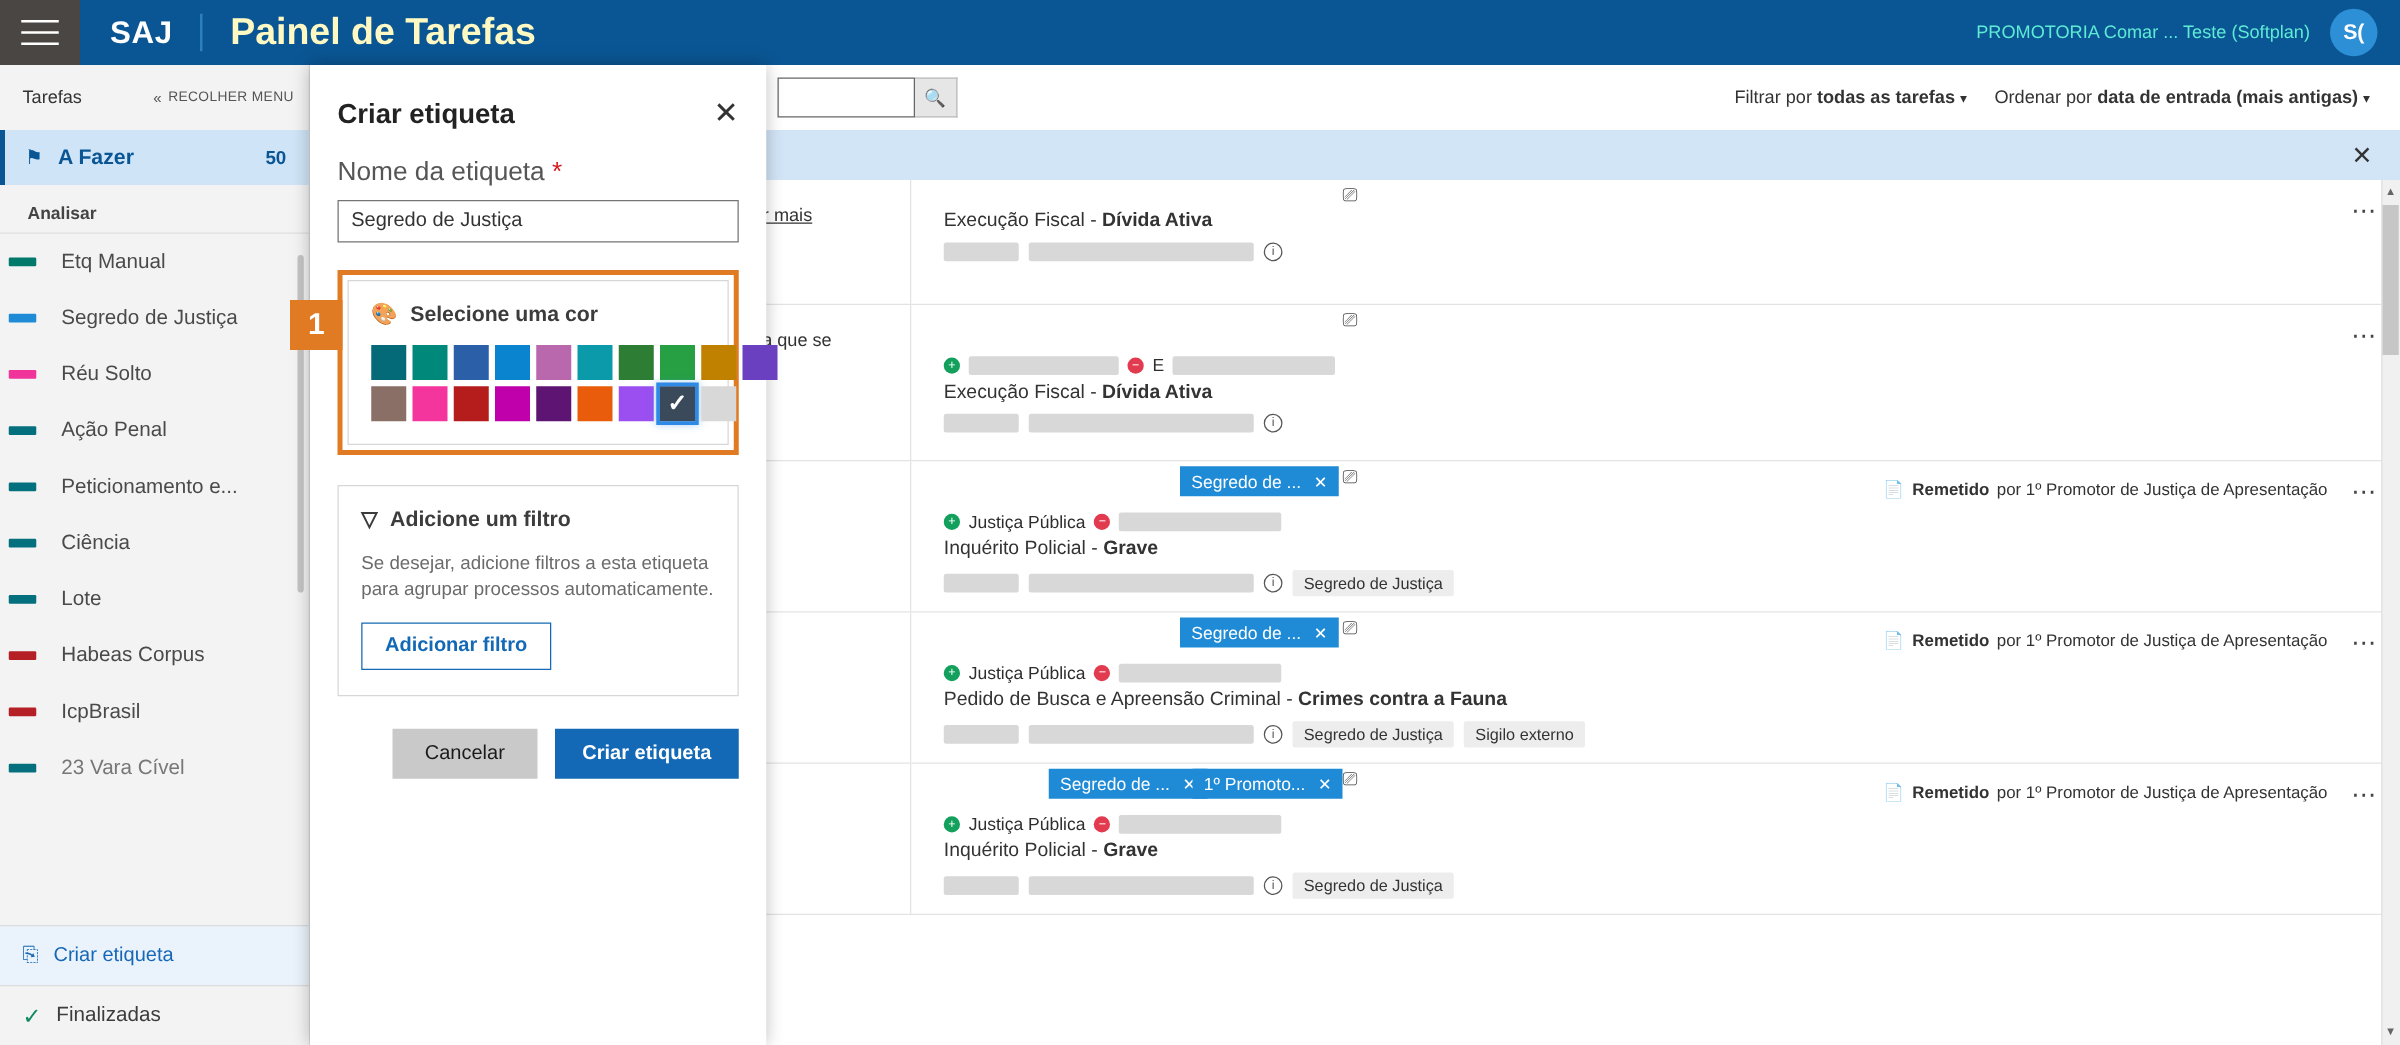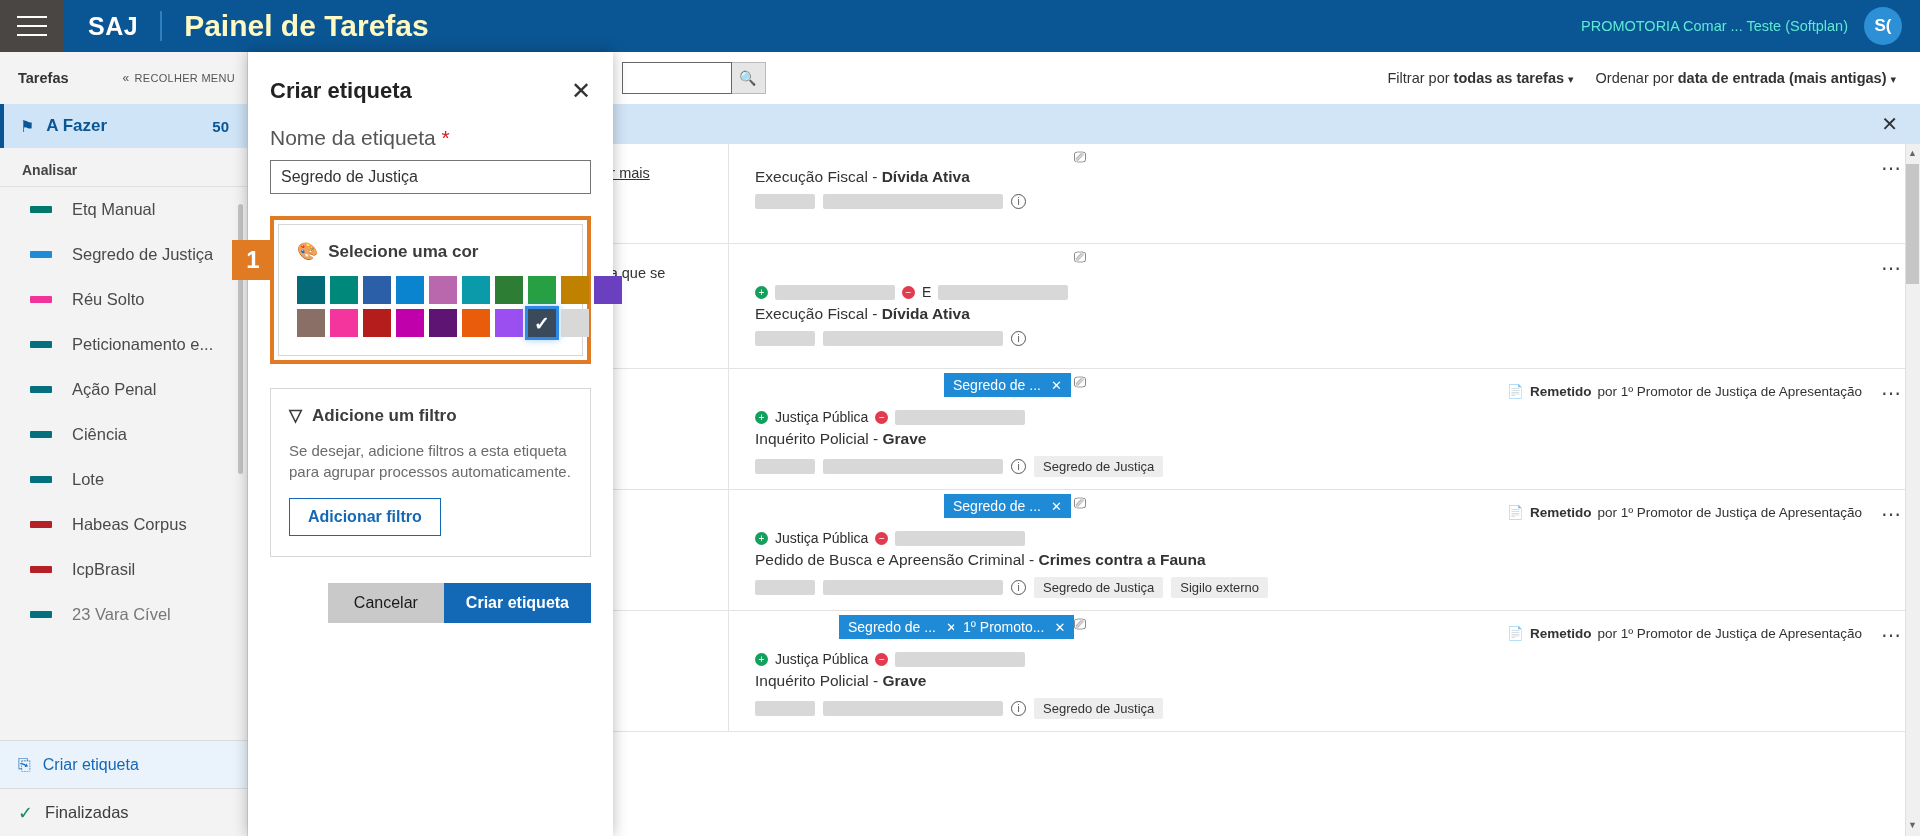--- a/index.html
+++ b/index.html
@@ -21,30 +21,30 @@
   .vdiv { width:2px; height:30px; background:#2d7fc0; }
   .apptitle { color:#fef9c3; font-weight:bold; font-size:30px; padding-left:22px; }
   .topright { margin-left:auto; display:flex; align-items:center; padding-right:18px; }
   .userlabel { color:#5eead4; font-size:14.5px; padding-right:16px; }
   .avatar { width:38px; height:38px; border-radius:50%; background:#2d8fd5; color:#fff; font-size:17px;
             display:flex; align-items:center; justify-content:center; font-weight:bold; }
 
   
   .sidebar { position:absolute; top:52px; left:0; width:248px; height:784px; background:#f3f3f3; border-right:1px solid #d9d9d9; }
   .side-head { height:52px; display:flex; align-items:center; padding:0 12px 0 18px; font-size:14.5px; color:#333; }
-  .side-head .lbl { font-weight:bold; color:#333;text-align:center; }
+  .side-head .lbl { font-weight:normal; color:#333;text-align:center; }
   .side-collapse { margin-left:auto; font-size:11px; color:#555; letter-spacing:.3px; display:flex; align-items:center; gap:5px; cursor:pointer; }
   .chev2 { font-size:12px; }
   .side-item-main { height:44px; display:flex; align-items:center; padding:0 18px 0 16px; background:#cfe4f7; border-left:4px solid #0a5694; cursor:pointer; }
   .side-item-main .ic { color:#0a5694; font-size:16px; margin-right:12px; }
   .side-item-main .tx { color:#0a5694; font-size:17px; font-weight:bold; }
   .side-item-main .ct { margin-left:auto; color:#0a5694; font-size:15px; font-weight:bold; }
   .side-subhead { padding:14px 18px 8px 22px; font-size:14px; color:#444; font-weight:bold; border-bottom:1px solid #e0e0e0;}
   .tag-list { }
-  .tag-item { height:45px; display:flex; align-items:center; padding-left:30px; cursor:pointer; }
+  .tag-item { height:45px; display:flex; align-items:center; padding-left:7px; cursor:pointer; }
   .tag-swatch { width:22px; height:7px; border-radius:1px; margin-right:20px; flex:none; }
   .tag-label { font-size:16.5px; color:#4a4a4a; white-space:nowrap; overflow:hidden; }
   .tag-item.fade .tag-label { color:#777; }
   .side-bottom { position:absolute; bottom:0; left:0; width:247px; background:#f3f3f3; }
   .side-create { height:48px; display:flex; align-items:center; padding-left:18px; border-top:1px solid #dcdcdc; background:#eaf3fb; cursor:pointer; }
   .side-create .ic { color:#1667b5; font-size:16px; margin-right:12px; }
   .side-create .tx { color:#1667b5; font-size:16px; }
   .side-fin { height:48px; display:flex; align-items:center; padding-left:18px; border-top:1px solid #dcdcdc; cursor:pointer; }
   .side-fin .ic { color:#0e8a5f; font-size:18px; margin-right:12px; }
   .side-fin .tx { color:#3d3d3d; font-size:16.5px; }
@@ -125,21 +125,21 @@
   .sw.sel { outline:3px solid #2e8ae5; outline-offset:0; box-shadow:0 0 7px 3px rgba(46,138,229,.45); }
   .sw .check { position:absolute; inset:0; display:flex; align-items:center; justify-content:center;
                color:#fff; font-size:19px; font-weight:bold; }
   .step-badge { position:absolute; left:-38px; top:24px; width:42px; height:40px; background:#e07b23; color:#fff;
                 font-size:24px; font-weight:bold; display:flex; align-items:center; justify-content:center; }
 
   .card2 { margin:24px 22px 0 22px; border:1px solid #d7d7d7; padding:16px 18px 20px 18px; }
   .card2 p { margin:0 0 16px 0; font-size:15px; color:#6b6b6b; line-height:21px; }
   .addfilter { display:inline-flex; align-items:center; justify-content:center; border:1px solid #1369b5;
                color:#1369b5; font-size:16px; font-weight:bold; padding:9px 18px; cursor:pointer; background:#fff;}
-  .modal-foot { display:flex; justify-content:flex-end; gap:0; padding:26px 22px 0 22px; }
+  .modal-foot { display:flex; justify-content:flex-end; gap:14px; padding:26px 22px 0 22px; }
   .btn-cancel { background:#c9c9c9; color:#1a1a1a; font-size:16px; padding:11px 26px; cursor:pointer; }
   .btn-create { background:#1369b5; color:#fff; font-size:16px; font-weight:bold; padding:11px 22px; cursor:pointer; }
 </style>
 </head>
 <body>
 
 <div id="app">
 
   <div class="topbar">
     <div class="hamburger-box">
@@ -183,25 +183,25 @@
         <div class="tag-item">
           <span class="tag-swatch" style="background: rgb(31, 139, 214);"></span>
           <span class="tag-label">Segredo de Justiça</span>
         </div>
         <div class="tag-item">
           <span class="tag-swatch" style="background: rgb(240, 52, 154);"></span>
           <span class="tag-label">Réu Solto</span>
         </div>
         <div class="tag-item">
           <span class="tag-swatch" style="background: rgb(4, 112, 126);"></span>
+          <span class="tag-label">Ação Penal</span>
+        </div>
+        <div class="tag-item">
+          <span class="tag-swatch" style="background: rgb(4, 112, 126);"></span>
           <span class="tag-label">Peticionamento e...</span>
-        </div>
-        <div class="tag-item">
-          <span class="tag-swatch" style="background: rgb(4, 112, 126);"></span>
-          <span class="tag-label">Ação Penal</span>
         </div>
         <div class="tag-item">
           <span class="tag-swatch" style="background: rgb(4, 112, 126);"></span>
           <span class="tag-label">Ciência</span>
         </div>
         <div class="tag-item">
           <span class="tag-swatch" style="background: rgb(4, 112, 126);"></span>
           <span class="tag-label">Lote</span>
         </div>
         <div class="tag-item">

